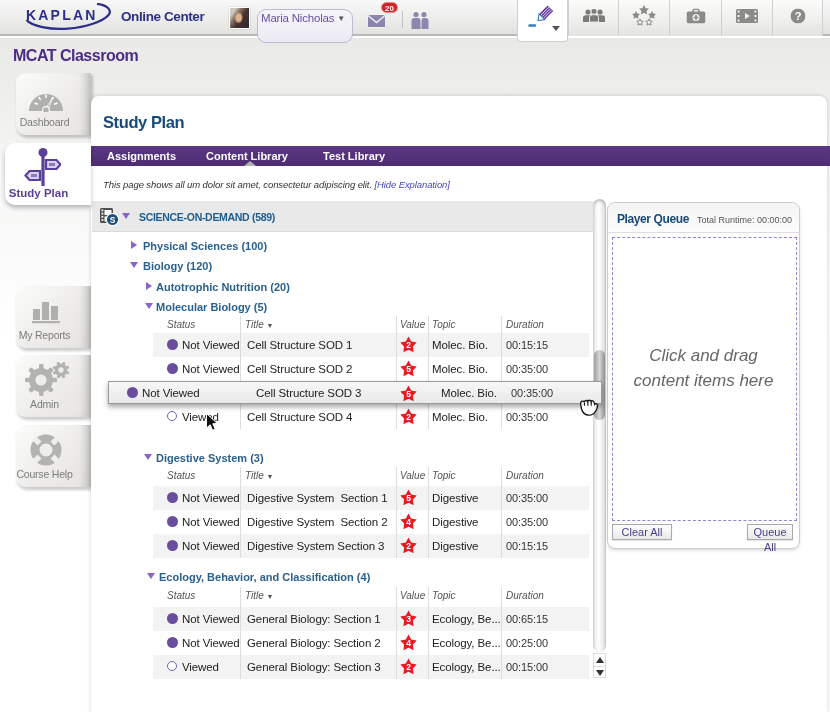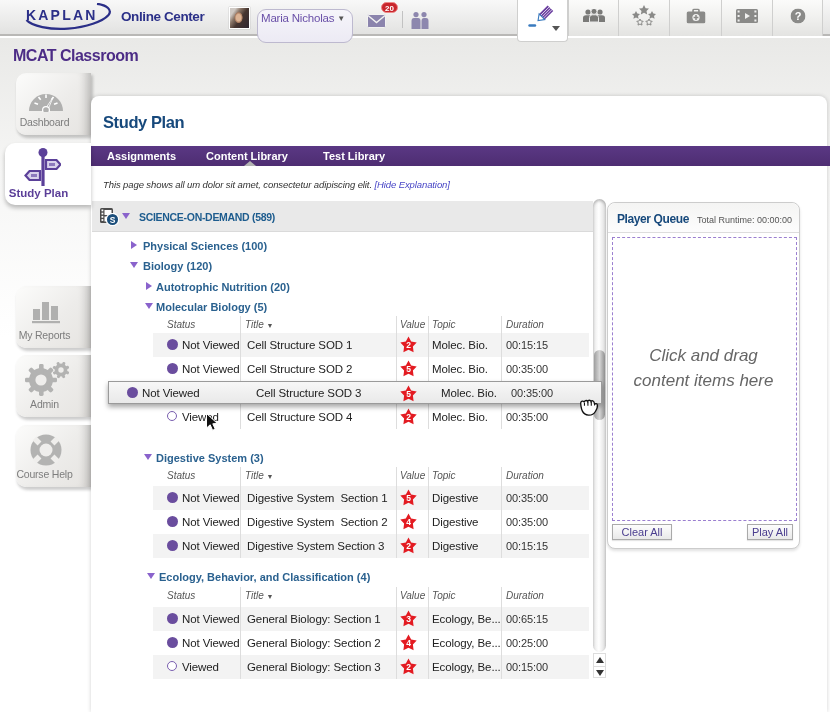--- a/index.html
+++ b/index.html
@@ -511,16 +511,16 @@
 </svg>
 </div>
 
 <div id="pq" class="abs">
   <div id="pqhead"></div>
   <div id="pqtitle">Player Queue</div>
   <div id="pqrt">Total Runtime: 00:00:00</div>
   <div id="pqdrop"></div>
   <div id="pqmsg">Click and drag<br>content items here</div>
   <div class="pqbtn" style="left:4px;width:60px;">Clear All</div>
-  <div class="pqbtn" style="right:6px;width:46px;">Play All</div>
+  <div class="pqbtn" style="right:6px;width:46px;">Queue All</div>
 </div>
 
 </div>
 
 </body></html>

